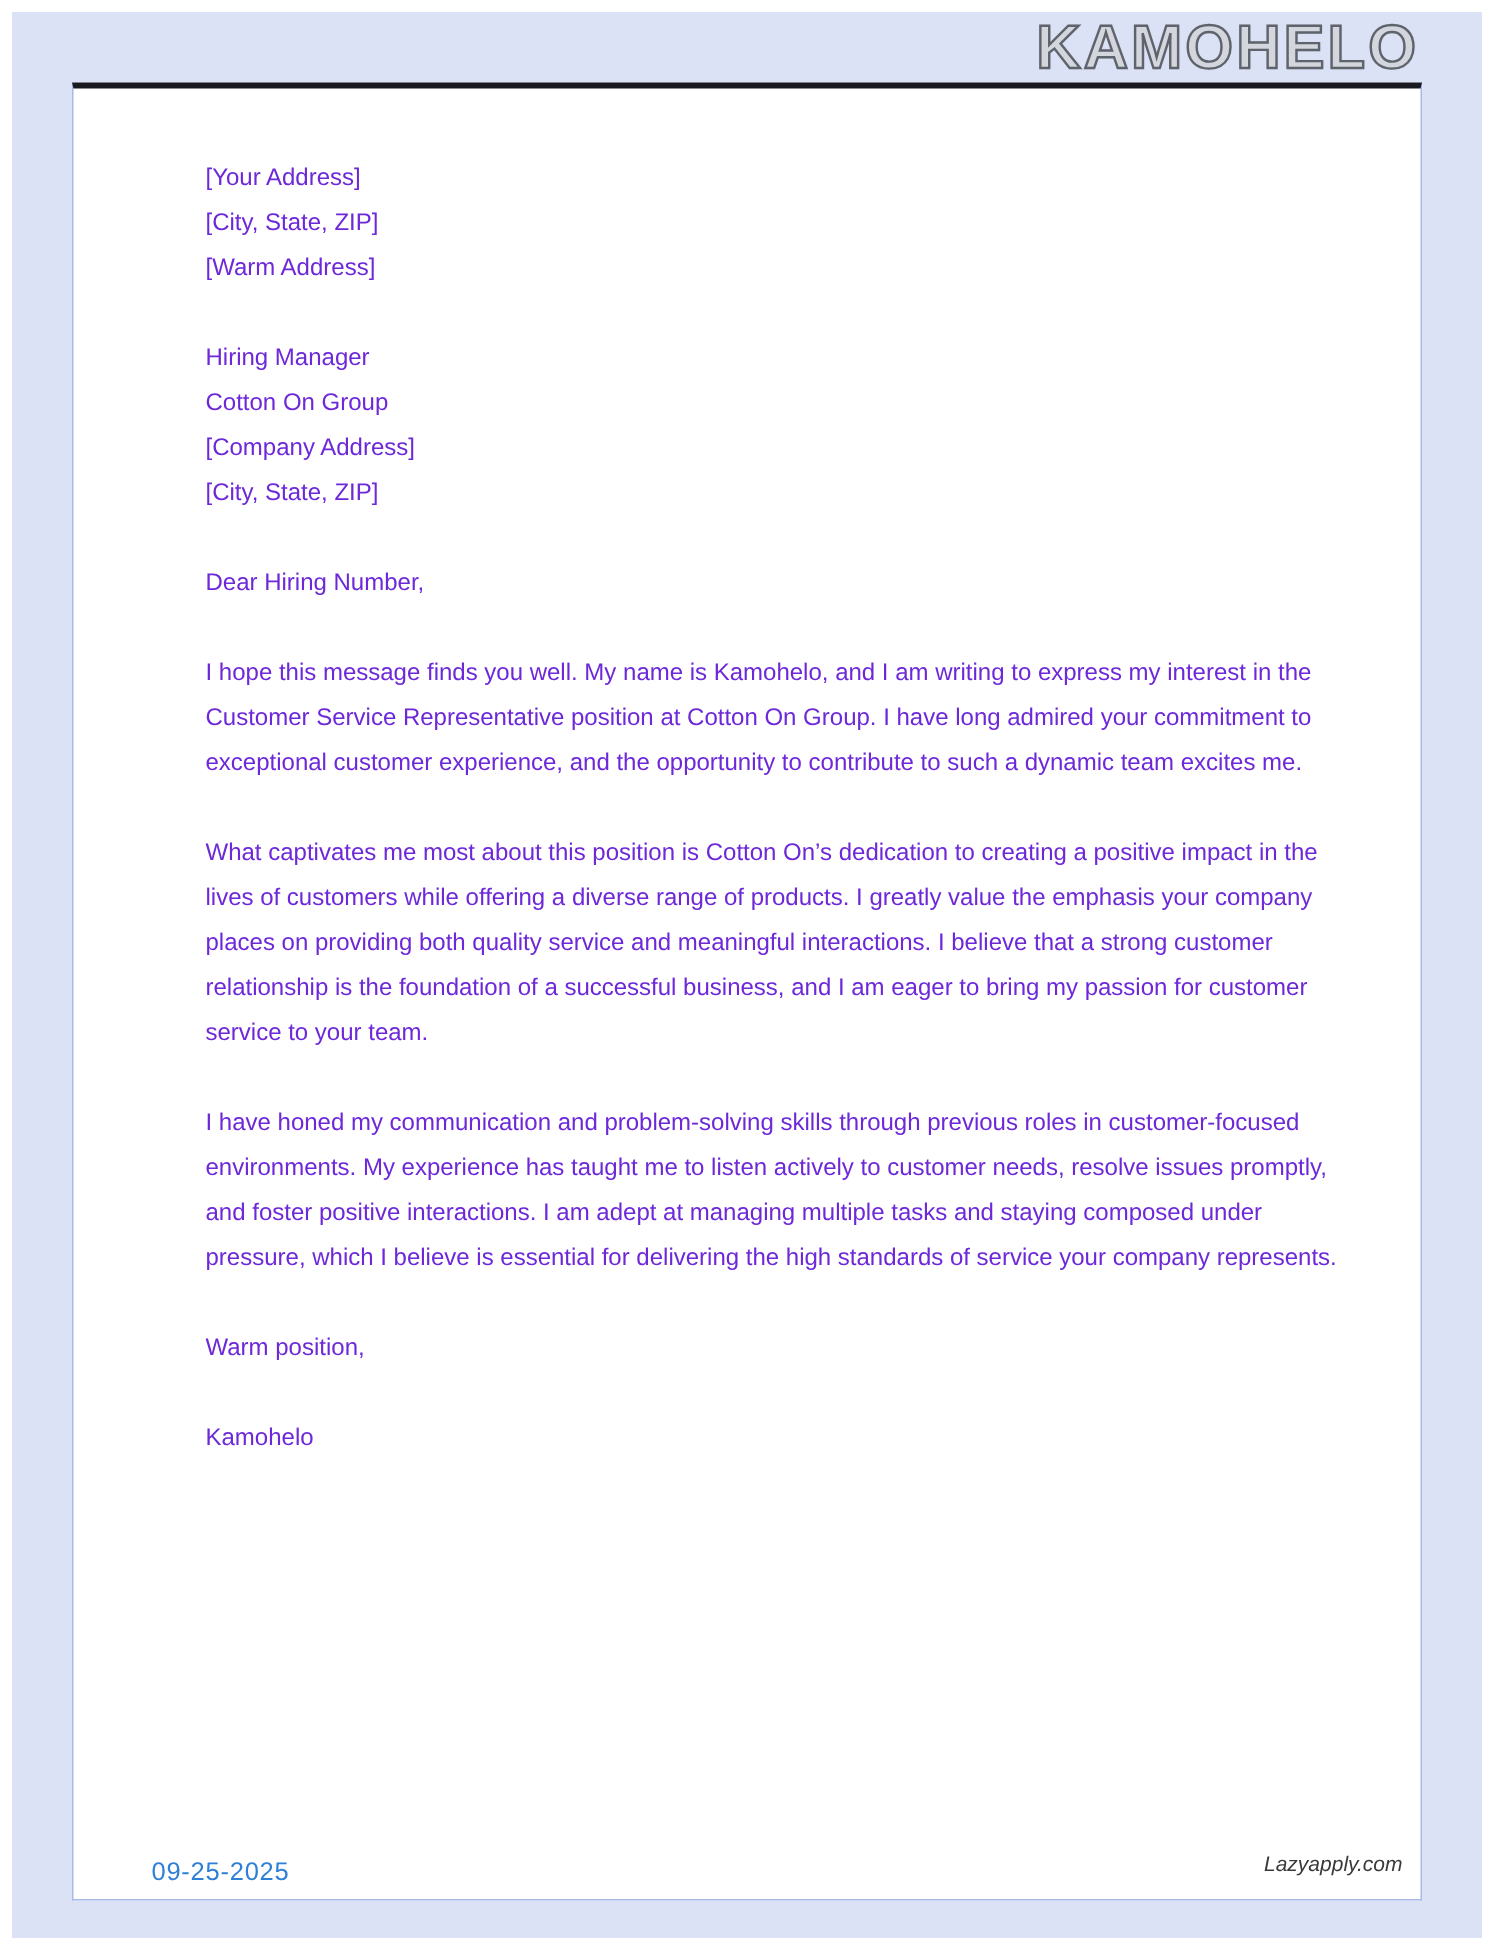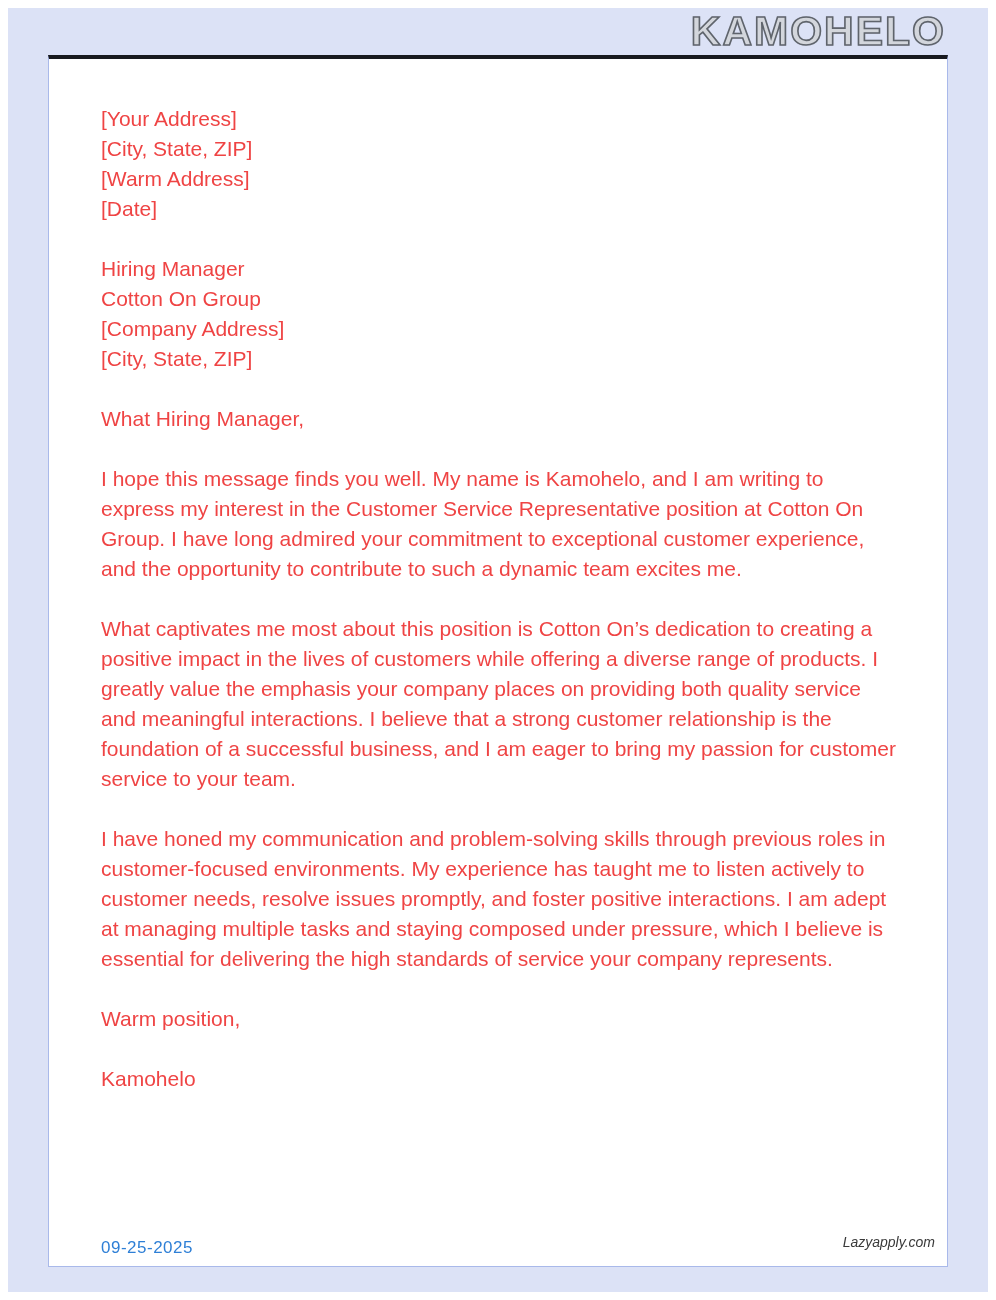--- a/index.html
+++ b/index.html
@@ -41,23 +41,24 @@
     top: 55px;
     width: 900px;
     height: 1212px;
     background: #ffffff;
     border: 1px solid #a9b9ea;
     border-top: 4px solid #181a1f;
   }
 
   .letter-content {
     padding: 45px 51px 0 52px;
-    font-size: 21px;
+    font-size: 16px;
     line-height: 30px;
-    color: #ef4444;
+    color: #6d28d9;
+    margin-left: 36px;
   }
 
   .block { margin-bottom: 30px; }
   .block div { white-space: nowrap; }
   .letter-content p { margin-bottom: 30px; }
 
   .date-footer {
     position: absolute;
     left: 52px;
     bottom: 8px;
@@ -83,31 +84,30 @@
 
   <div class="brand">KAMOHELO</div>
 
   <div class="letter">
     <div class="letter-content">
 
       <div class="block">
         <div>[Your Address]</div>
         <div>[City, State, ZIP]</div>
         <div>[Warm Address]</div>
-        <div>[Date]</div>
       </div>
 
       <div class="block">
         <div>Hiring Manager</div>
         <div>Cotton On Group</div>
         <div>[Company Address]</div>
         <div>[City, State, ZIP]</div>
       </div>
 
-      <p>What Hiring Manager,</p>
+      <p>Dear Hiring Number,</p>
 
       <p>I hope this message finds you well. My name is Kamohelo, and I am writing to express my interest in the Customer Service Representative position at Cotton On Group. I have long admired your commitment to exceptional customer experience, and the opportunity to contribute to such a dynamic team excites me.</p>
       <p>What captivates me most about this position is Cotton On’s dedication to creating a positive impact in the lives of customers while offering a diverse range of products. I greatly value the emphasis your company places on providing both quality service and meaningful interactions. I believe that a strong customer relationship is the foundation of a successful business, and I am eager to bring my passion for customer service to your team.</p>
       <p>I have honed my communication and problem-solving skills through previous roles in customer-focused environments. My experience has taught me to listen actively to customer needs, resolve issues promptly, and foster positive interactions. I am adept at managing multiple tasks and staying composed under pressure, which I believe is essential for delivering the high standards of service your company represents.</p>
 
       <p>Warm position,</p>
       <p>Kamohelo</p>
 
     </div>
 

